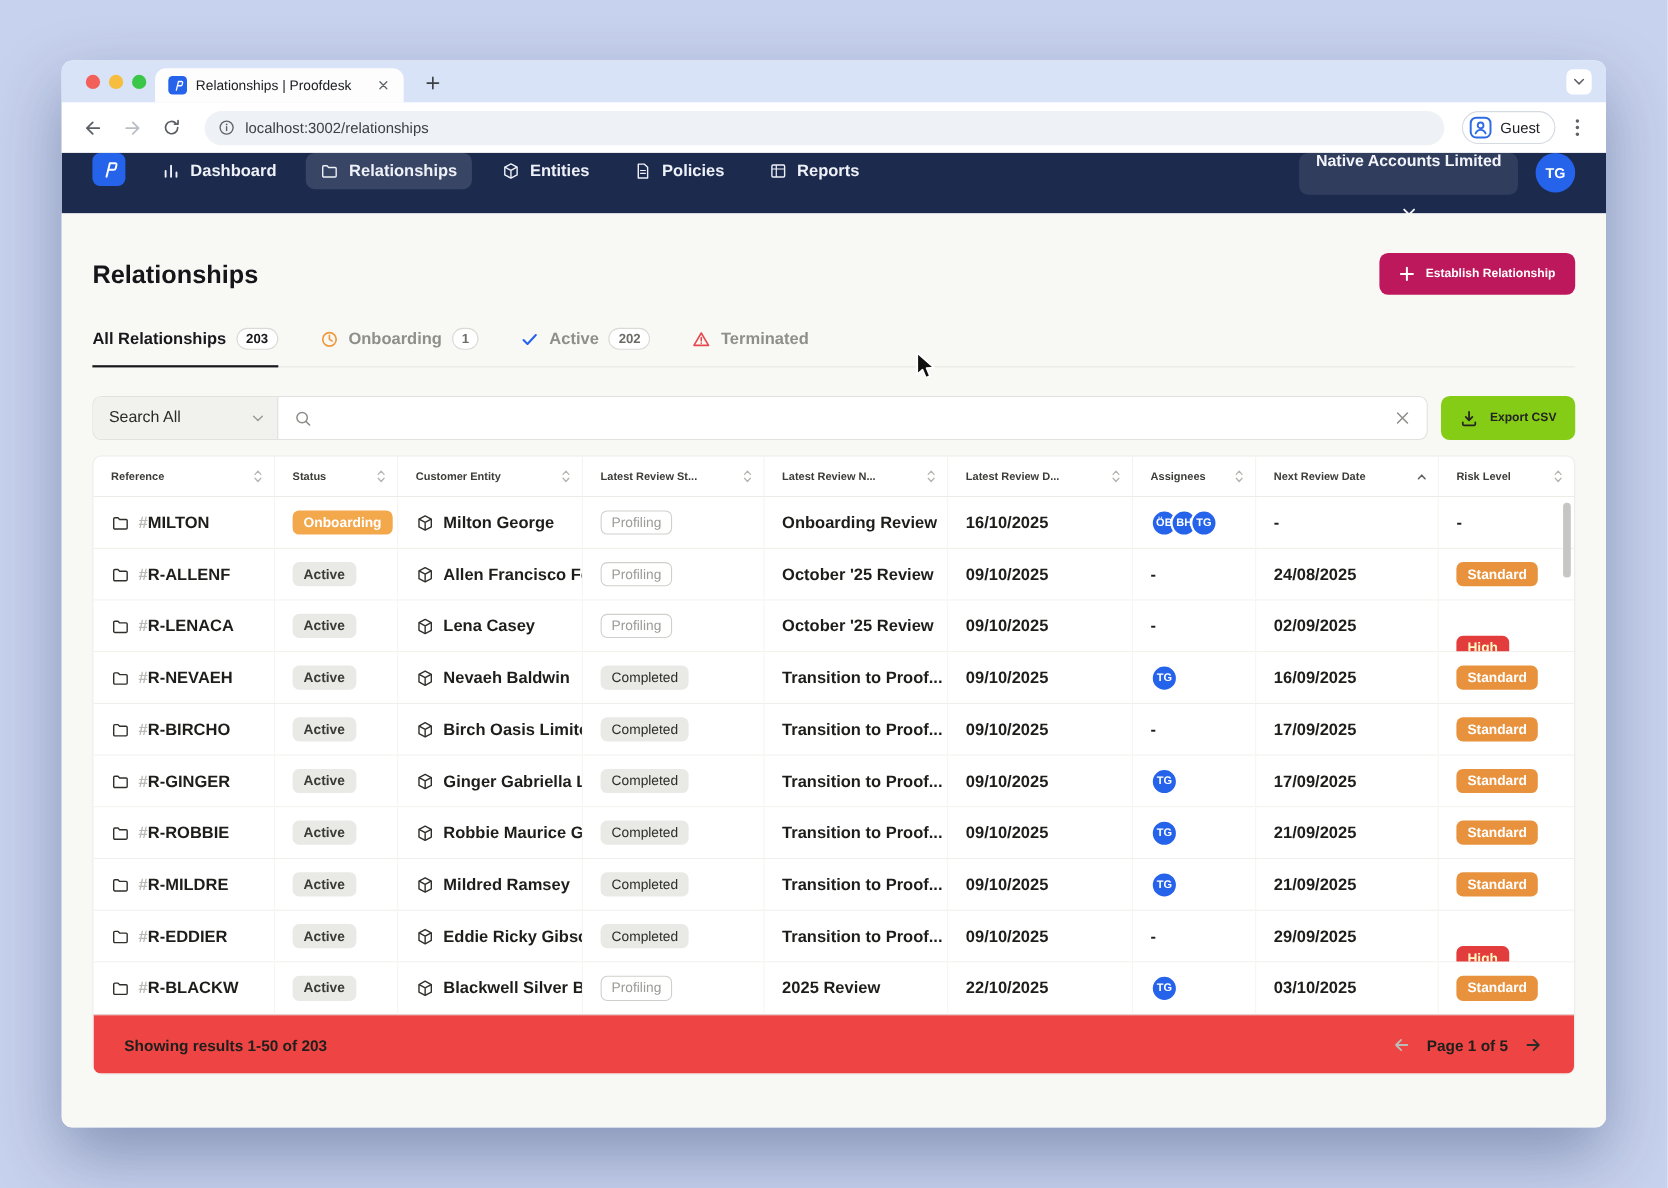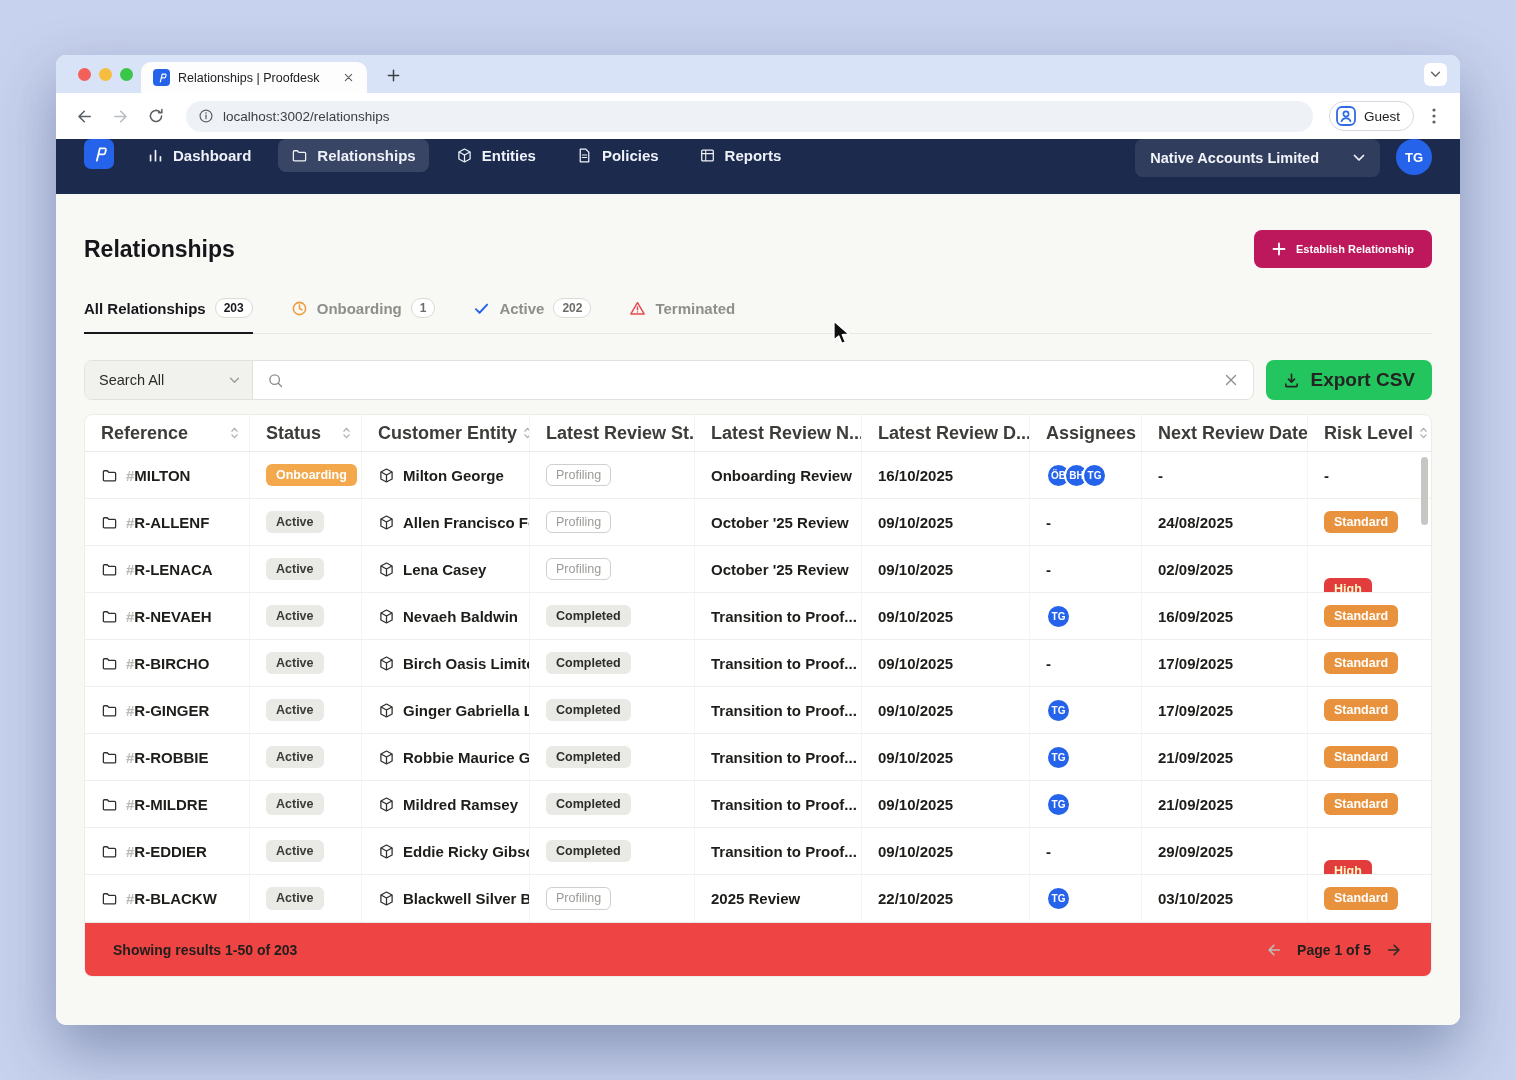--- a/index.html
+++ b/index.html
@@ -48,21 +48,21 @@
   .appnav { height:55px; background:#1c2a4e; display:flex; align-items:flex-start; padding:0 28px; flex:none; }
   .logo { width:30px; height:30px; border-radius:7px; background:#2563eb; display:flex; align-items:center;
           justify-content:center; margin-right:20px; flex:none; }
   .navitems { display:flex; align-items:center; gap:14px; }
   .navitem { display:flex; align-items:center; gap:9px; color:#eef1f8; font-size:15px; font-weight:700;
              padding:8px 13px; border-radius:8px; white-space:nowrap; }
   .navitem.active { background:rgba(255,255,255,.13); }
   .nic { width:17px; height:17px; display:flex; flex:none; }
   .nav-spacer { flex:1; }
   .account { height:38px; background:rgba(255,255,255,.09); border-radius:8px; display:flex; align-items:center;
-             gap:34px; padding:0 15px; color:#f2f4fa; font-size:14.5px; font-weight:700; }
+             gap:34px; padding:0 15px; color:#f2f4fa; font-size:14.5px; font-weight:700;flex-direction:column; }
   .account .chev { width:12px; height:8px; display:flex; }
   .tg { width:36px; height:36px; border-radius:50%; background:#2563eb; color:#fff; display:flex; align-items:center;
         justify-content:center; font-size:13px; font-weight:700; margin-left:16px; flex:none; }
 
   
   .pagearea { flex:1; background:#f8f8f5; padding:0 28px; position:relative; overflow:hidden; }
   .pagehead { display:flex; align-items:center; justify-content:space-between; margin-top:36px; }
   .pagetitle { font-size:23px; font-weight:700; color:#15151a; margin:0; }
   .establish { height:38px; background:#be185d; color:#fff; border:none; border-radius:8px; display:flex;
                align-items:center; gap:10px; padding:0 18px; font-size:11px; font-weight:700; font-family:inherit; }
@@ -81,46 +81,46 @@
 
   .controls { display:flex; gap:12px; margin-top:26px; }
   .searchgroup { flex:1; display:flex; height:40px; border:1px solid #e1e1de; border-radius:8px; background:#fff; overflow:hidden; }
   .scope { width:168px; background:#f1f1ee; border-right:1px solid #e1e1de; display:flex; align-items:center;
            justify-content:space-between; padding:0 12px 0 14px; font-size:14.5px; color:#2b2b28; }
   .scope .chev { width:11px; height:7px; color:#9a9a96; display:flex; }
   .searchbox { flex:1; display:flex; align-items:center; padding:0 14px; gap:9px; }
   .search-ic { width:17px; height:17px; color:#8d8d89; flex:none; display:flex; }
   .search-input { flex:1; border:none; outline:none; background:transparent; font-size:14.5px; font-family:inherit; color:#2b2b28; }
   .clear-x { width:15px; height:15px; color:#8d8d89; flex:none; display:flex; }
-  .exportbtn { height:40px; background:#22c55e; border:none; border-radius:8px; display:flex; align-items:center;
-               gap:10px; padding:0 17px; font-size:19px; font-weight:700; color:#242421; font-family:inherit; }
+  .exportbtn { height:40px; background:#84cc16; border:none; border-radius:8px; display:flex; align-items:center;
+               gap:10px; padding:0 17px; font-size:11px; font-weight:700; color:#242421; font-family:inherit; }
   .dl { width:17px; height:17px; display:flex; }
 
   
   .card { margin-top:14px; background:#fff; border:1px solid #ececea; border-radius:8px; position:relative; overflow:hidden; }
   .thead { display:flex; height:37px; border-bottom:1px solid #e9e9e6; }
   .th { display:flex; align-items:center; justify-content:space-between; gap:6px; padding:0 10px 0 16px;
-        font-size:18px; font-weight:700; color:#3c3c38; border-right:1px solid #f3f3f0; white-space:nowrap; overflow:hidden; flex:none; }
+        font-size:10px; font-weight:700; color:#3c3c38; border-right:1px solid #f3f3f0; white-space:nowrap; overflow:hidden; flex:none; }
   .sortic { width:9px; height:14px; color:#b5b5b1; flex:none; display:flex; }
   .sortic.asc { color:#5f5f5b; }
   .trow { display:flex; height:47px; border-bottom:1px solid #efefec; background:#fff; }
   .trow:last-child { border-bottom:none; }
   .td { display:flex; align-items:center; padding:0 10px 0 16px; border-right:1px solid #f5f5f2;
         white-space:nowrap; overflow:hidden; flex:none; }
   .c1{width:165px}.c2{width:112px}.c3{width:168px}.c4{width:165px}.c5{width:167px}.c6{width:168px}.c7{width:112px}.c8{width:166px}
   .c9{flex:1 1 auto; border-right:none;}
   .rowic { width:17px; height:17px; color:#2f2f2b; flex:none; display:flex; }
   .ref-hash { color:#b9b9b5; font-weight:700; font-size:15px; margin-left:8px; }
   .strong { font-weight:700; font-size:15px; color:#1d1d1a; }
   .entity-name { margin-left:8px; }
   .badge { font-size:12.5px; font-weight:700; border-radius:6px; padding:4px 10px; line-height:1.15; }
   .badge.onboarding { background:#f3a84c; color:#fff; }
   .badge.active { background:#e9e9e6; color:#3a3a36; }
   .badge.outline { background:#fff; border:1px solid #cfcfcb; color:#9b9b97; font-weight:400; padding:3px 9px; }
-  .badge.filled { background:#e9e9e6; color:#2c2c29; font-weight:700;text-align:right; }
+  .badge.filled { background:#e9e9e6; color:#2c2c29; font-weight:400;text-align:right; }
   .badge.standard { background:#e8923d; color:#fff; }
   .badge.high { background:#e23c3c; color:#fef9c3;margin-top:40px; }
   .avx { width:25px; height:25px; border-radius:50%; background:#2563eb; border:2px solid #fff; color:#fff;
          font-size:10px; font-weight:700; display:flex; align-items:center; justify-content:center; flex:none; }
   .avx + .avx { margin-left:-7px; }
   .scrollthumb { position:absolute; right:3px; top:42px; width:7px; height:68px; border-radius:4px; background:#c6c6c3; }
 
   .cardfooter { display:flex; align-items:center; justify-content:space-between; background:#ef4444; height:54px;
                 padding:0 28px; border-top:1px solid #e7e7e4; }
   .results { font-size:14px; font-weight:700; color:#1f1f1c; }

